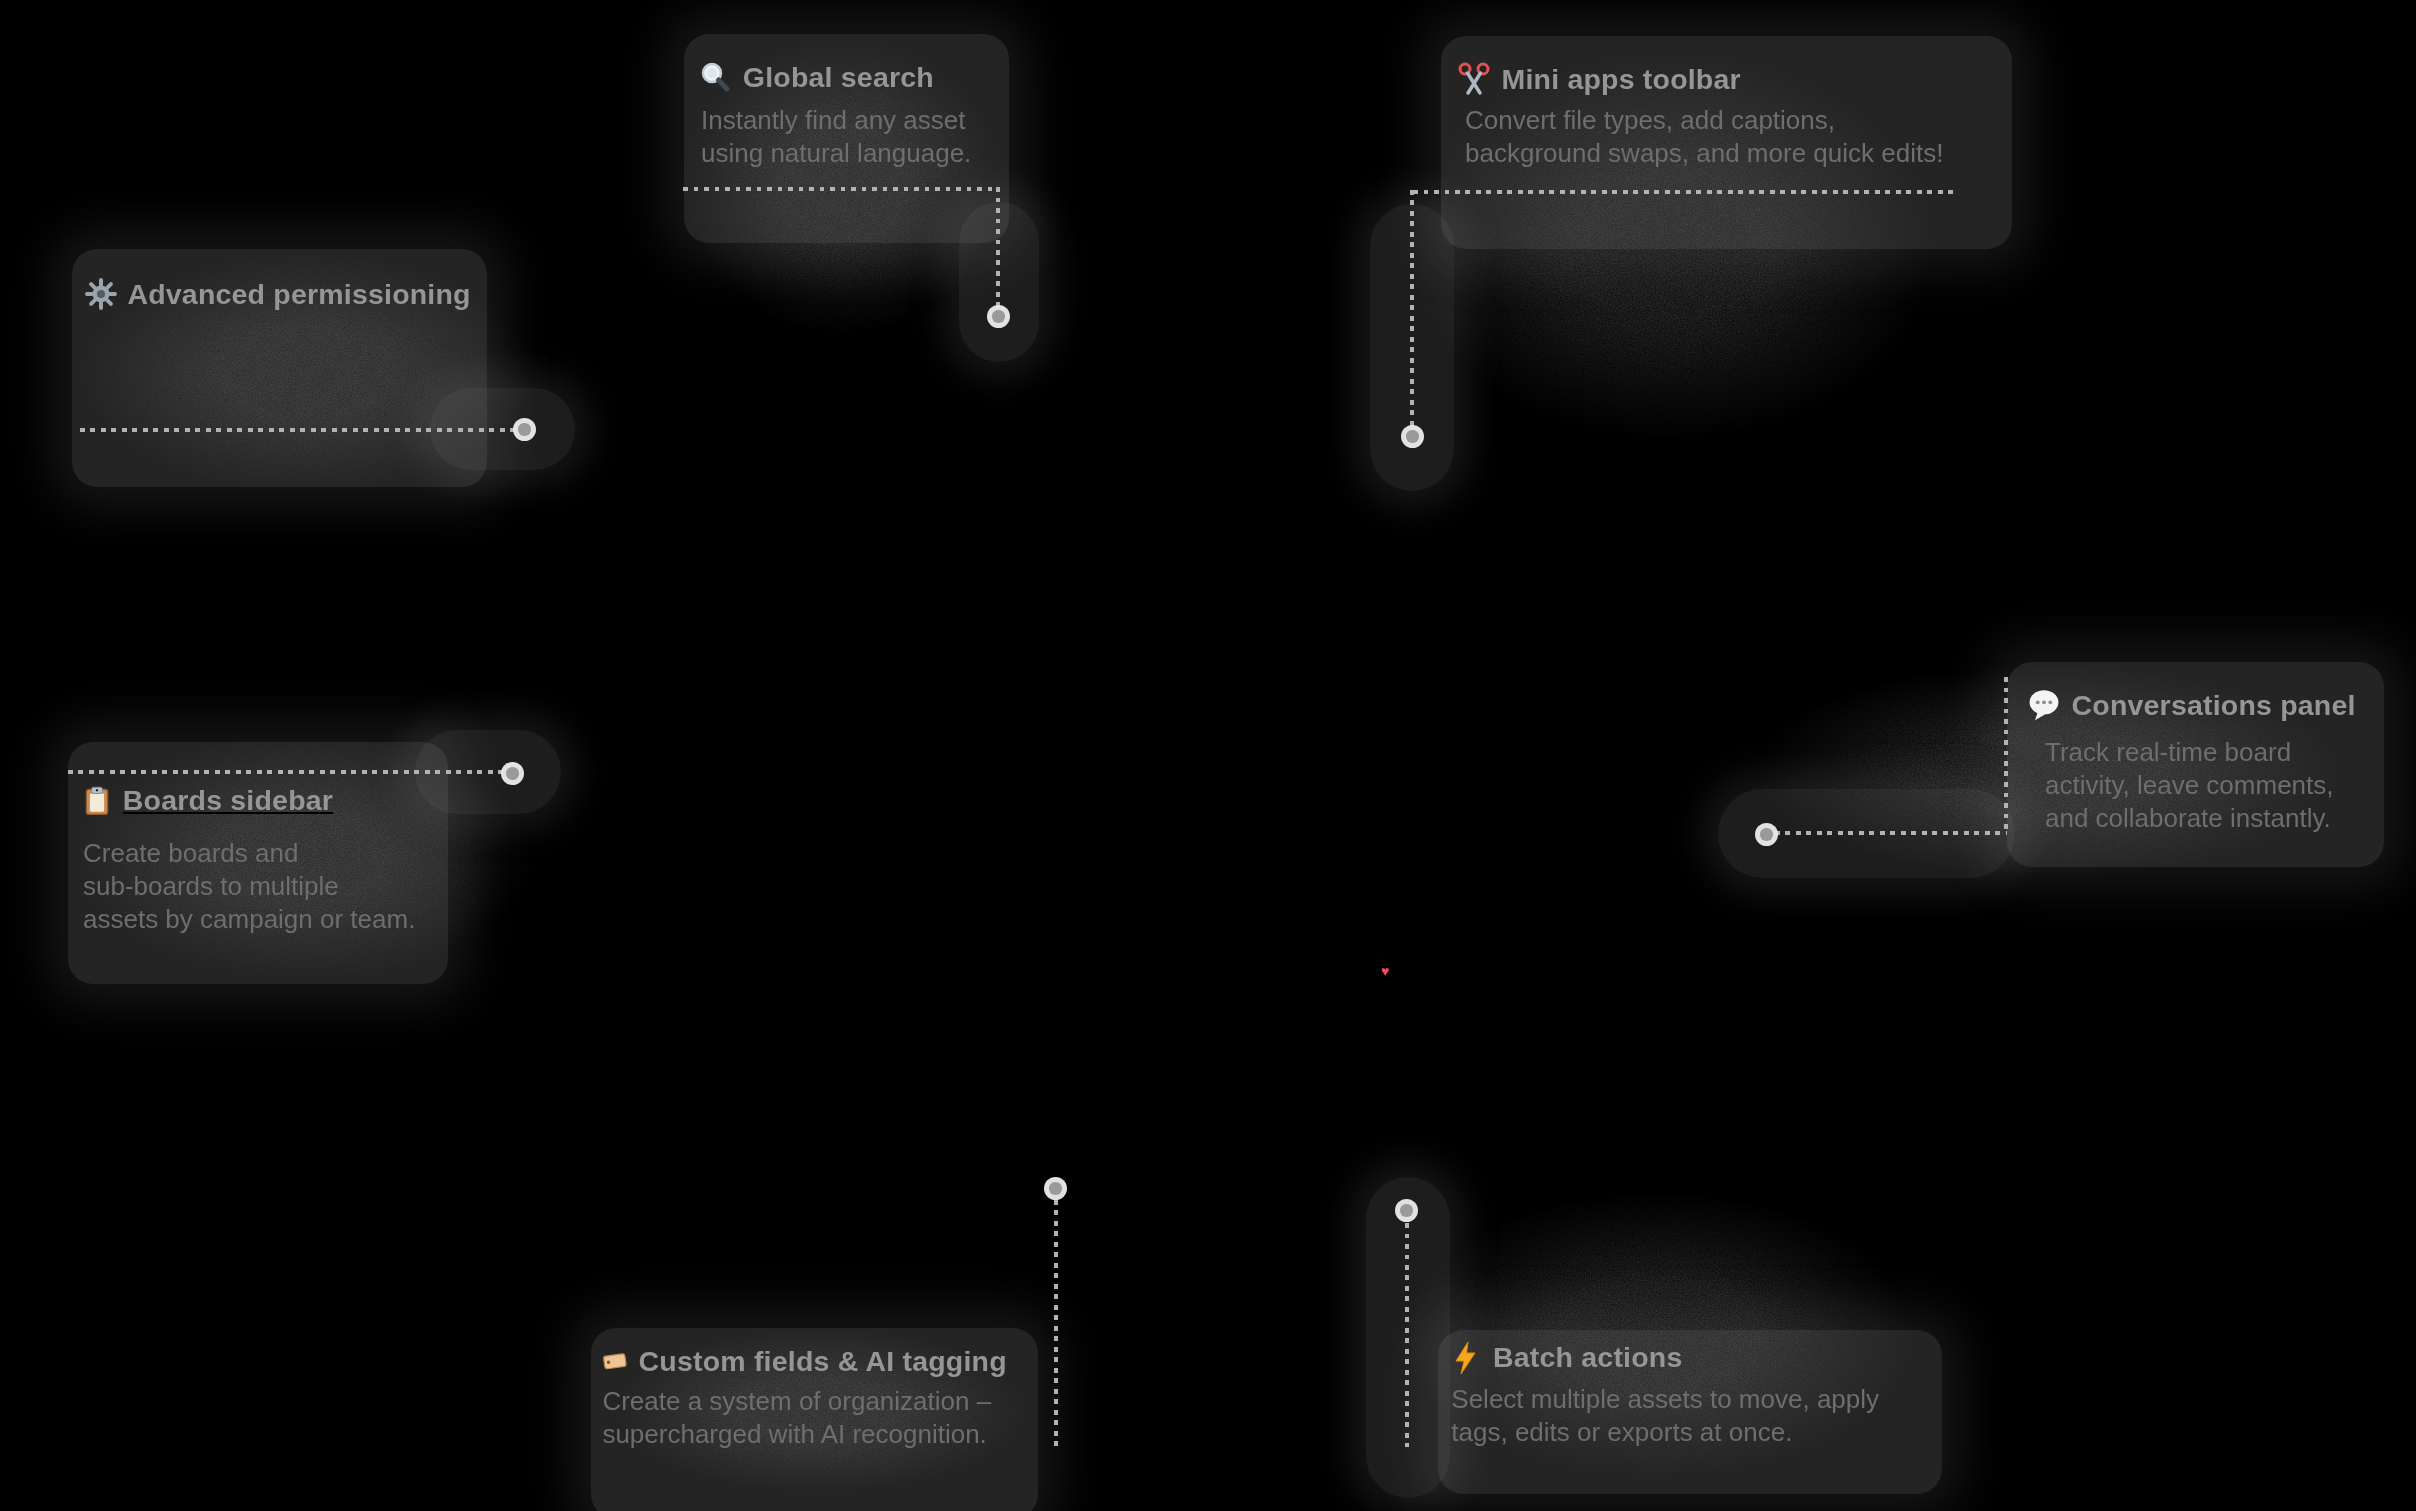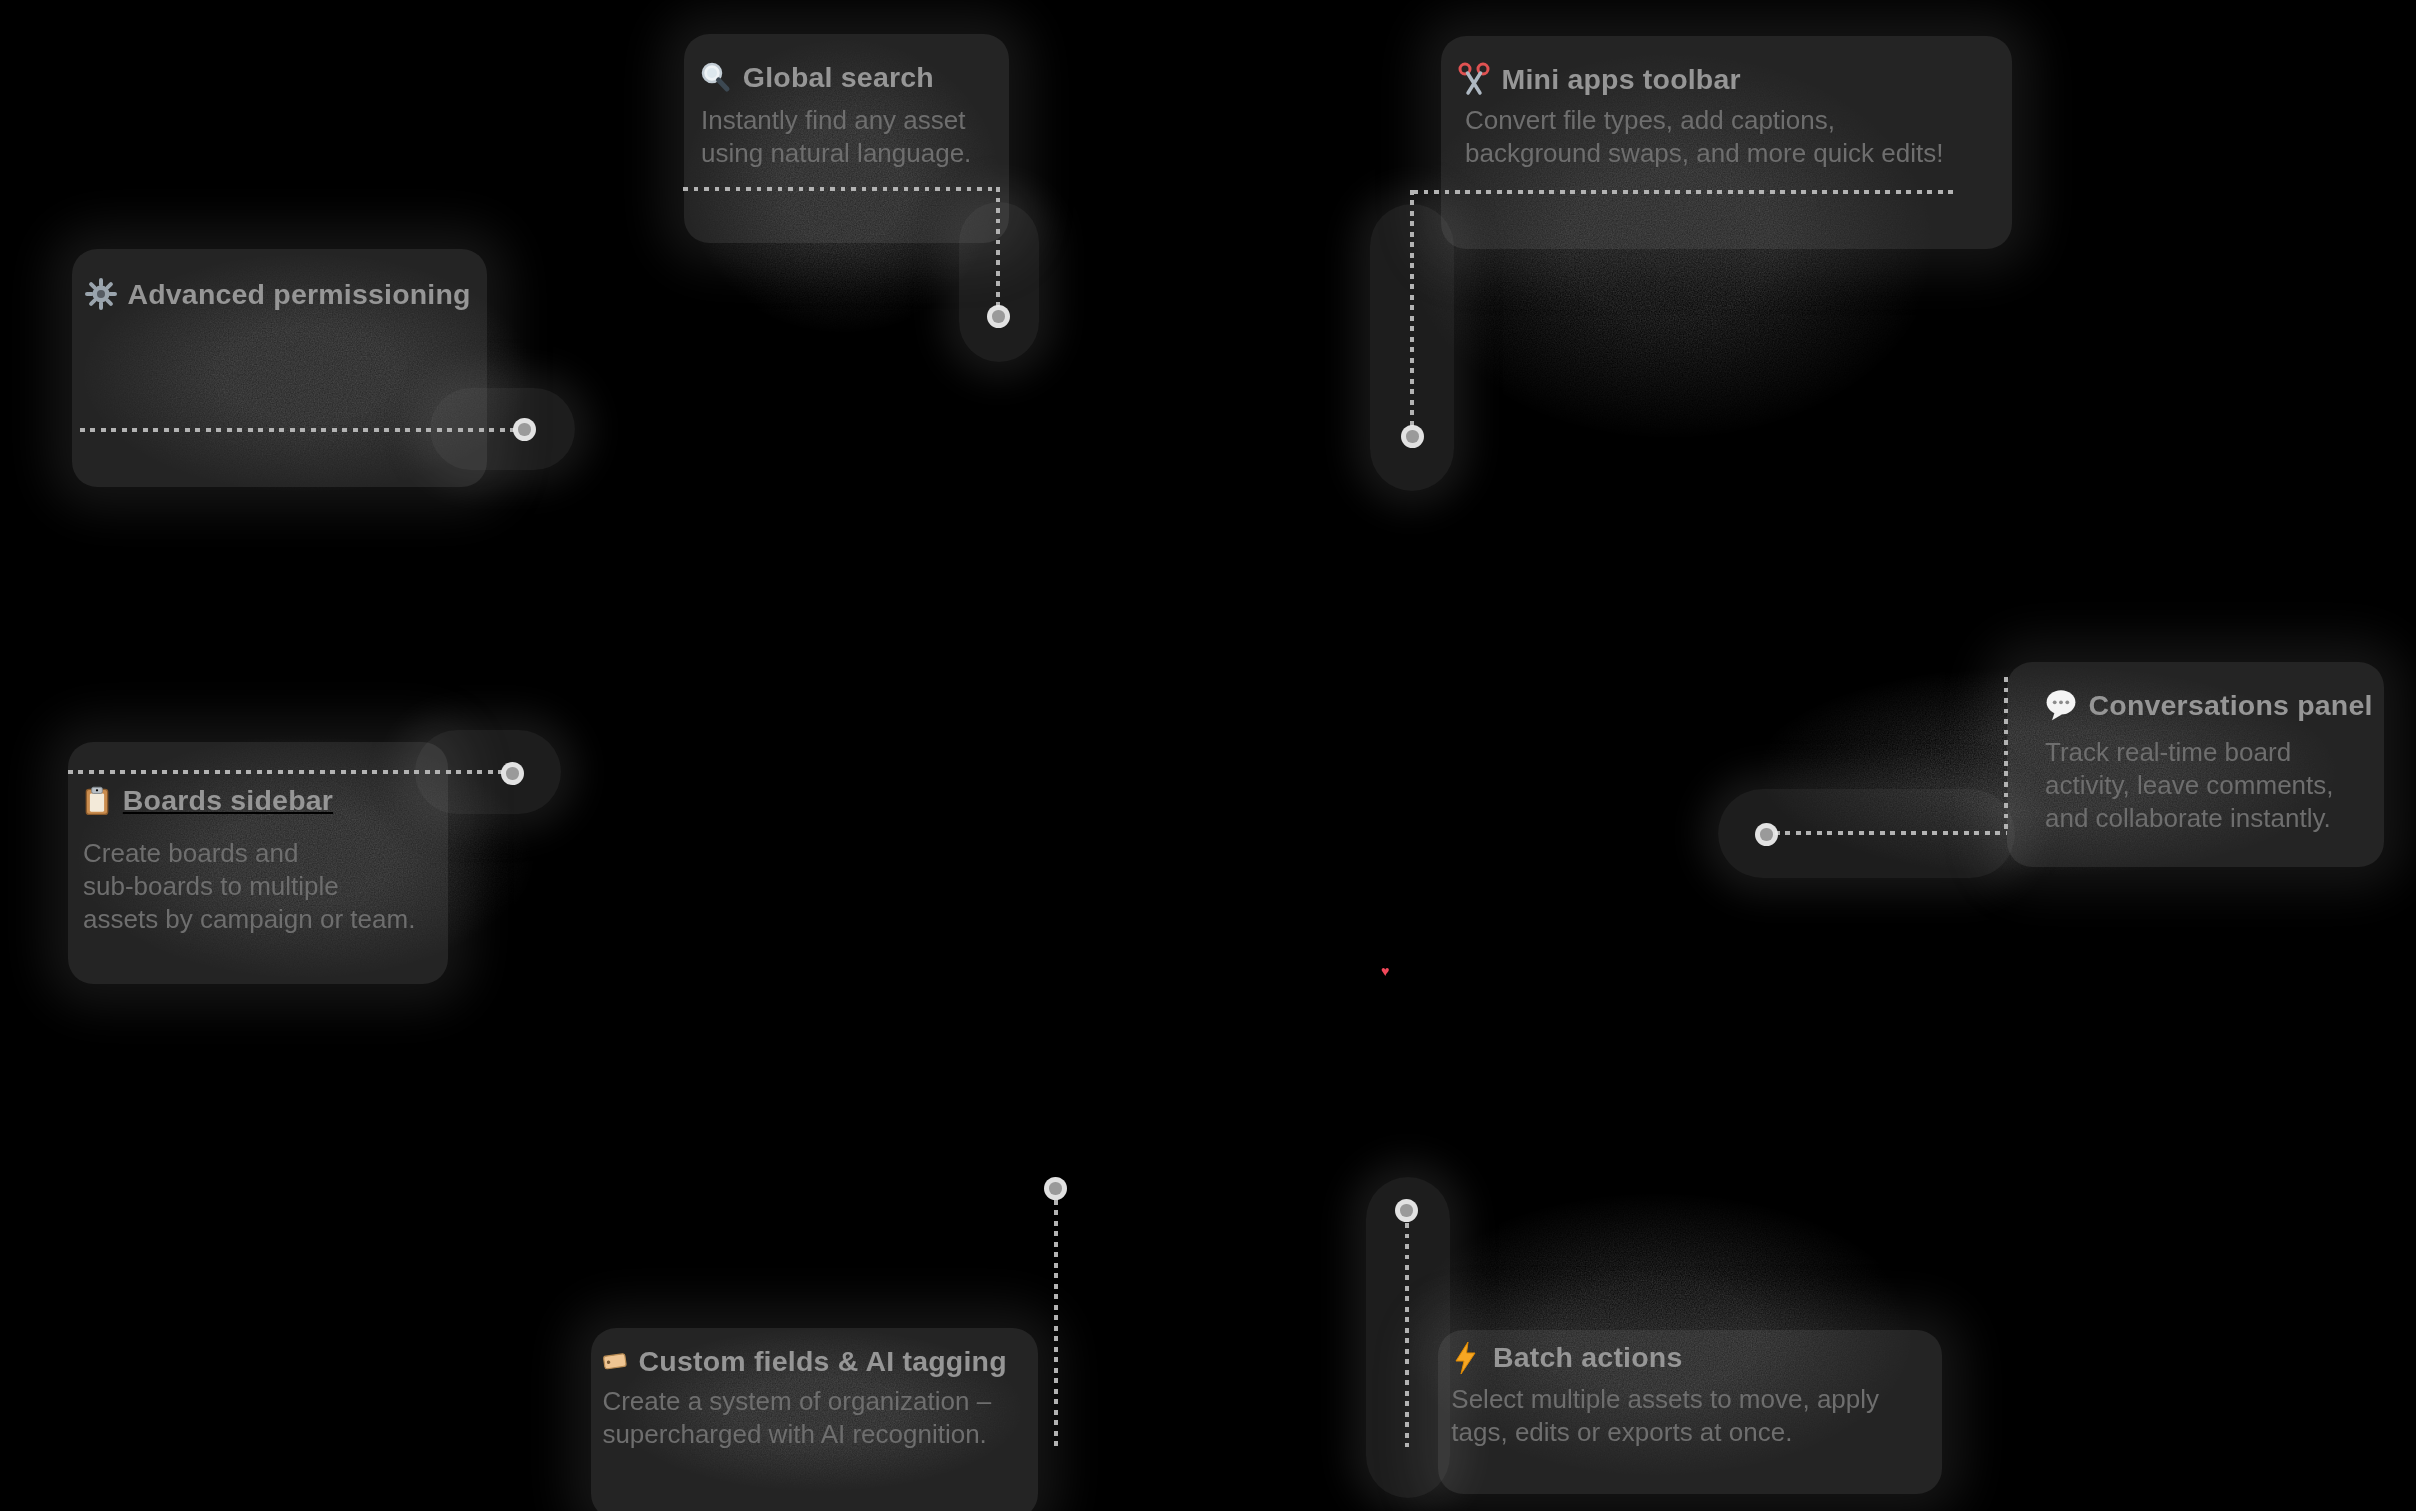--- a/index.html
+++ b/index.html
@@ -45,21 +45,21 @@
   .pn-a{left:59px;top:249px;width:415px;height:238px;}
   .pn-b{left:55px;top:742px;width:380px;height:242px;}
   .pn-c{left:1994px;top:662px;width:377px;height:205px;}
   .pn-f{left:578px;top:1328px;width:447px;height:191px;}
   .pn-x{left:1425px;top:1330px;width:504px;height:164px;}
 
   .pn-g .head{left:13.3px;top:25px;} .pn-g .bodytext{left:17px;top:70px;}
   .pn-m .head{left:15px;top:25px;} .pn-m .bodytext{left:24px;top:68px;}
   .pn-a .head{left:11.4px;top:27px;gap:8px;} .pn-a .bodytext{left:11.4px;top:74px;}
   .pn-b .head{left:13.3px;top:42px;text-decoration:underline;} .pn-b .bodytext{left:15px;top:95px;}
-  .pn-c .head{left:36px;top:25px;} .pn-c .bodytext{left:38px;top:74px;}
+  .pn-c .head{left:19px;top:25px;} .pn-c .bodytext{left:38px;top:74px;}
   .pn-f .head{left:9.5px;top:17px;} .pn-f .bodytext{left:11.4px;top:57px;}
   .pn-x .head{left:9.5px;top:9.5px;} .pn-x .bodytext{left:13.3px;top:53px;}
   .pn-f .ico{width:28.5px;height:28.5px;} .pn-b .ico{width:32px;height:32px;}
 
   
   .ln-g-h{left:683px;top:187px;width:316px;} .ln-g-v{left:996px;top:187px;height:120px;}
   .ln-m-h{left:1413px;top:190px;width:542px;} .ln-m-v{left:1410px;top:190px;height:236px;}
   .ln-a-h{left:80px;top:428px;width:434px;}
   .ln-b-h{left:68px;top:770px;width:434px;}
   .ln-c-v{left:2004px;top:677px;height:156px;} .ln-c-h{left:1775px;top:831px;width:232px;}

